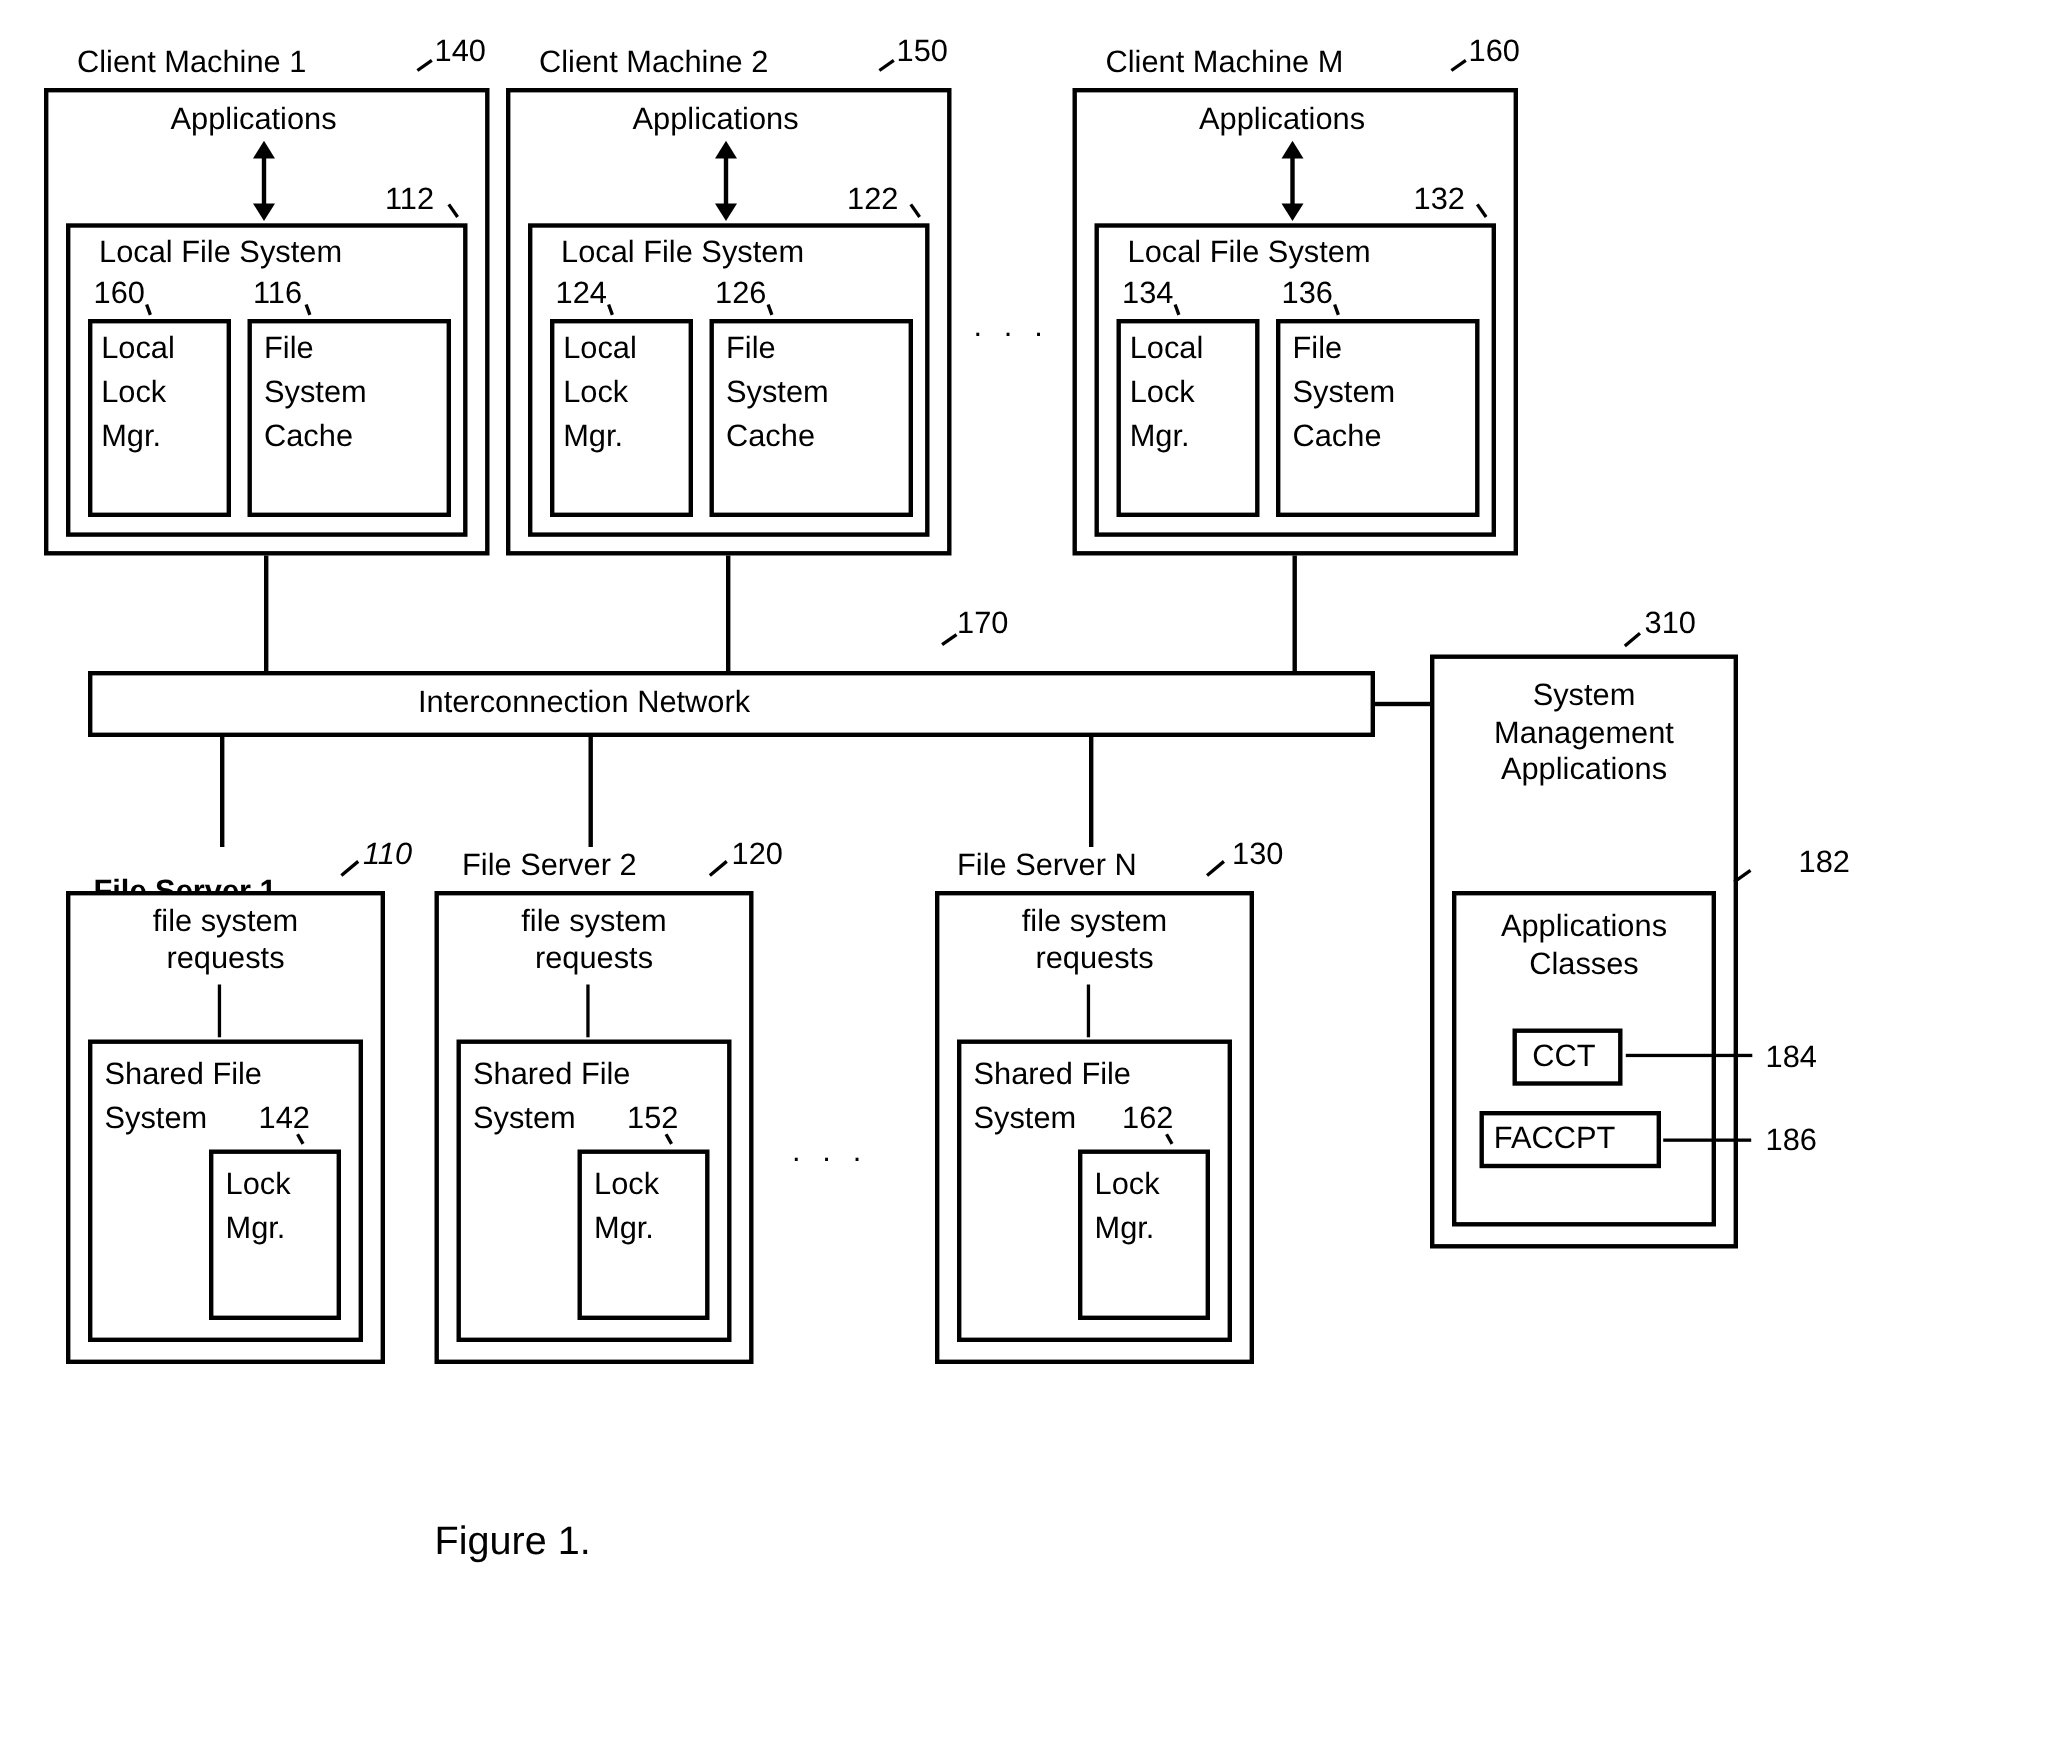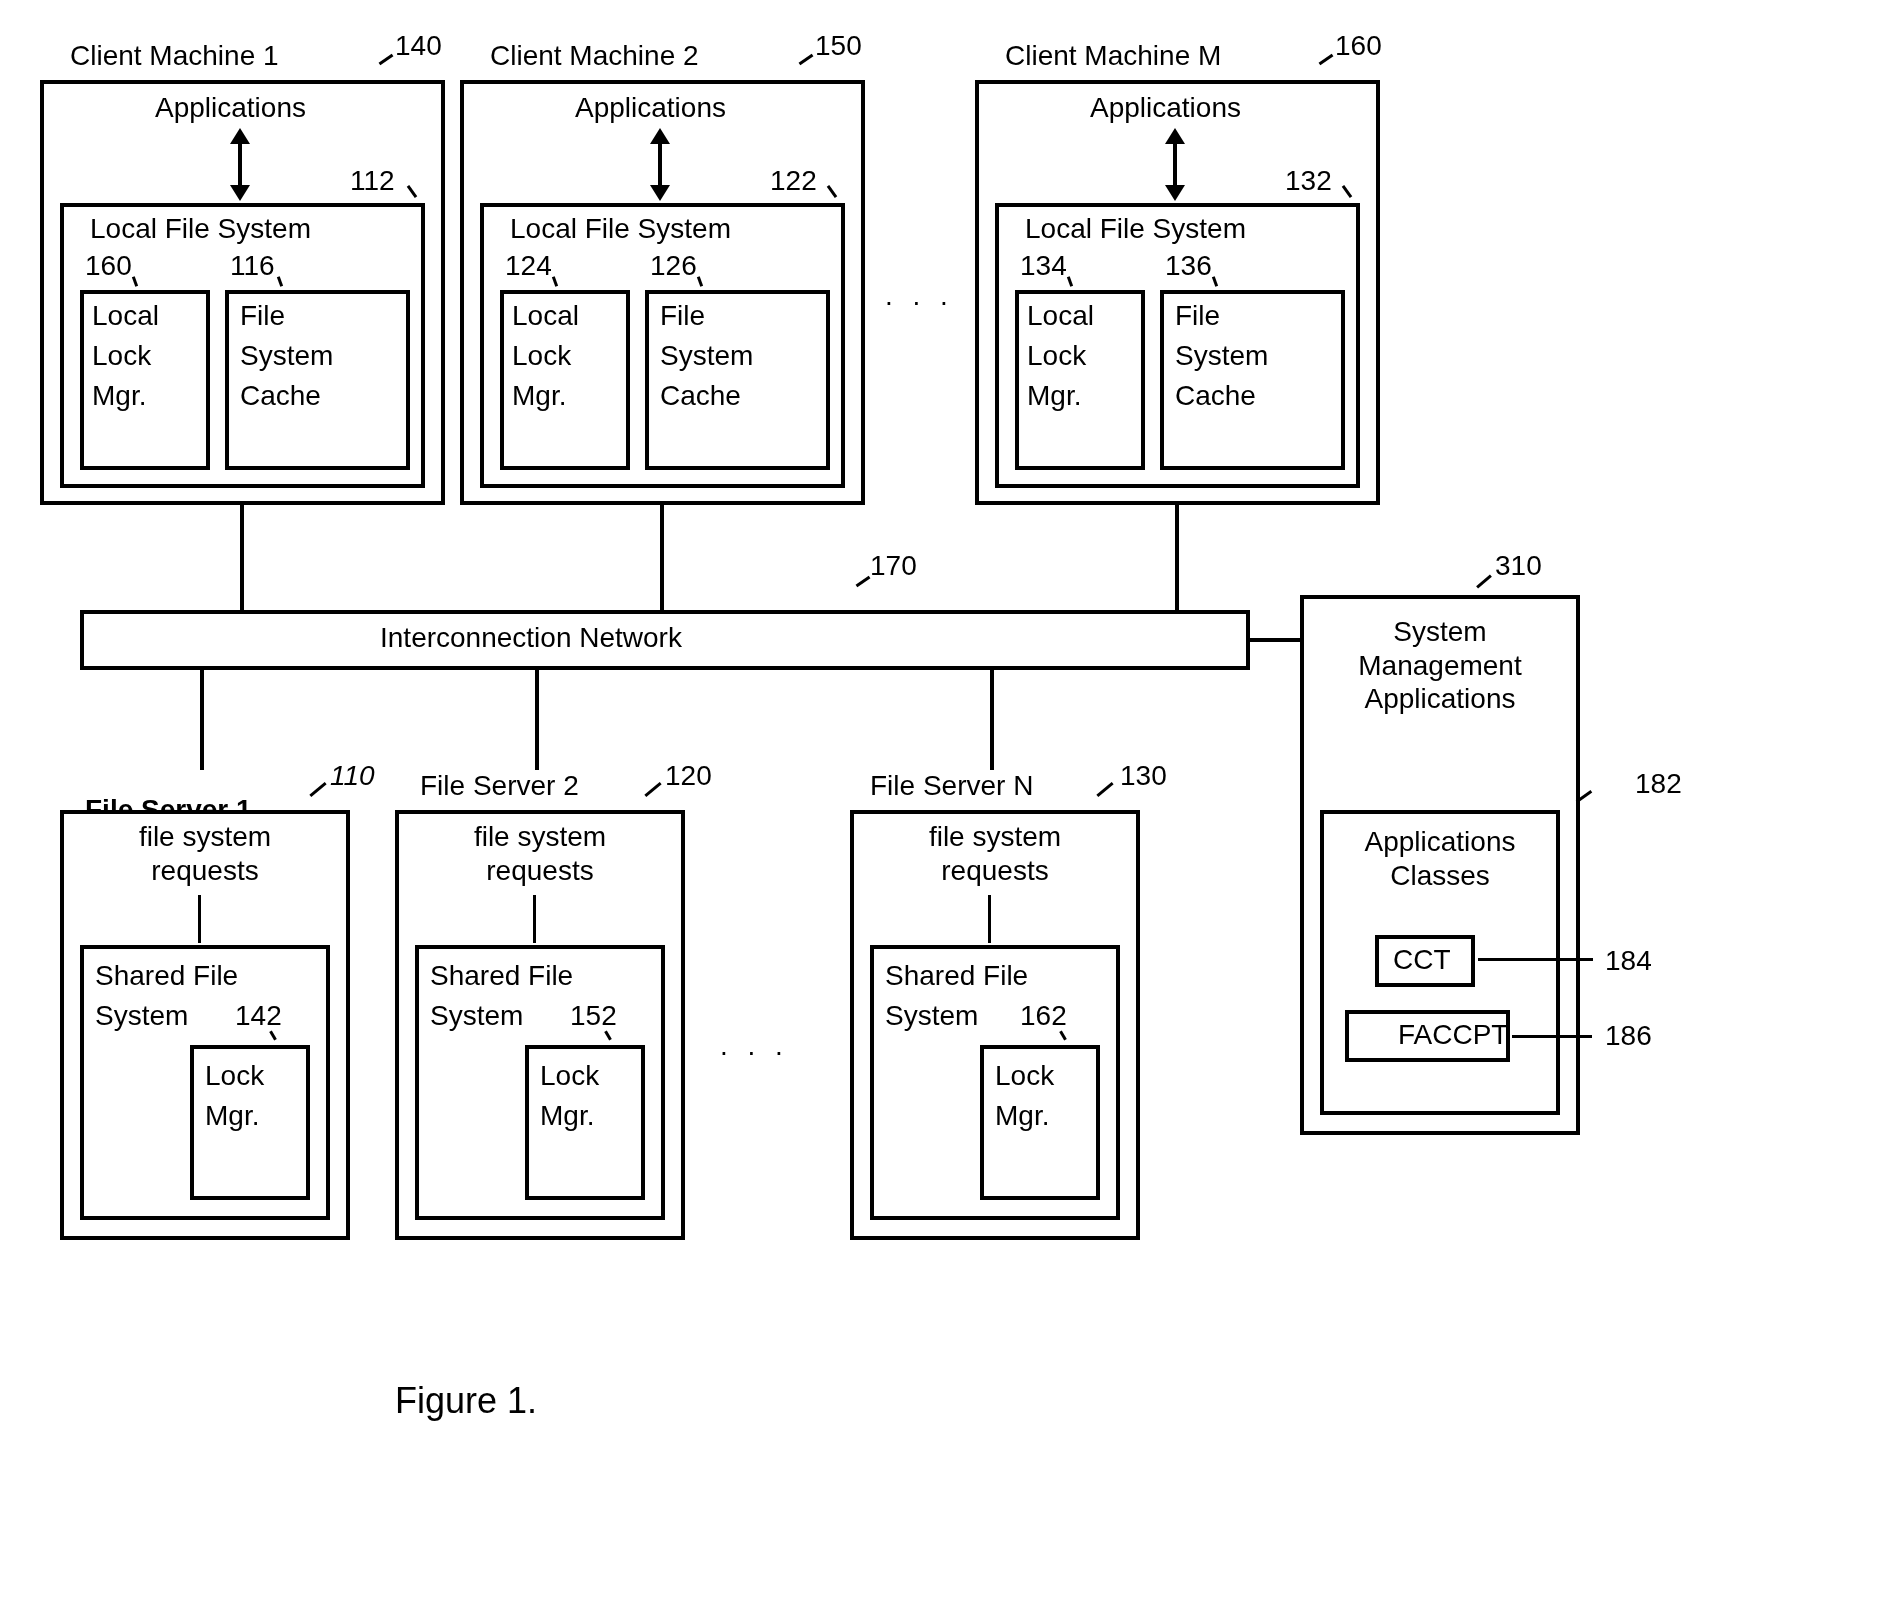--- a/index.html
+++ b/index.html
@@ -237,19 +237,19 @@
     <span>Applications</span><br>
     <span>Classes</span>
   </div>
 
   <div class="box" style="left:1375px; top:935px; width:100px; height:52px;"></div>
   <div class="label" style="left:1393px; top:944px;">CCT</div>
   <div class="line" style="left:1478px; top:958px; width:115px; height:3px;"></div>
   <div class="label" style="left:1605px; top:945px;">184</div>
 
   <div class="box" style="left:1345px; top:1010px; width:165px; height:52px;"></div>
-  <div class="label" style="left:1358px; top:1019px;margin-left:40px;">FACCPT</div>
+  <div class="label" style="left:1358px; top:1019px;">FACCPT</div>
   <div class="line" style="left:1512px; top:1035px; width:80px; height:3px;"></div>
   <div class="label" style="left:1605px; top:1020px;">186</div>
 
   <div class="label" style="left:395px; top:1380px; font-size:36px;">Figure 1.</div>
 
 </div>
 
 </body></html>

